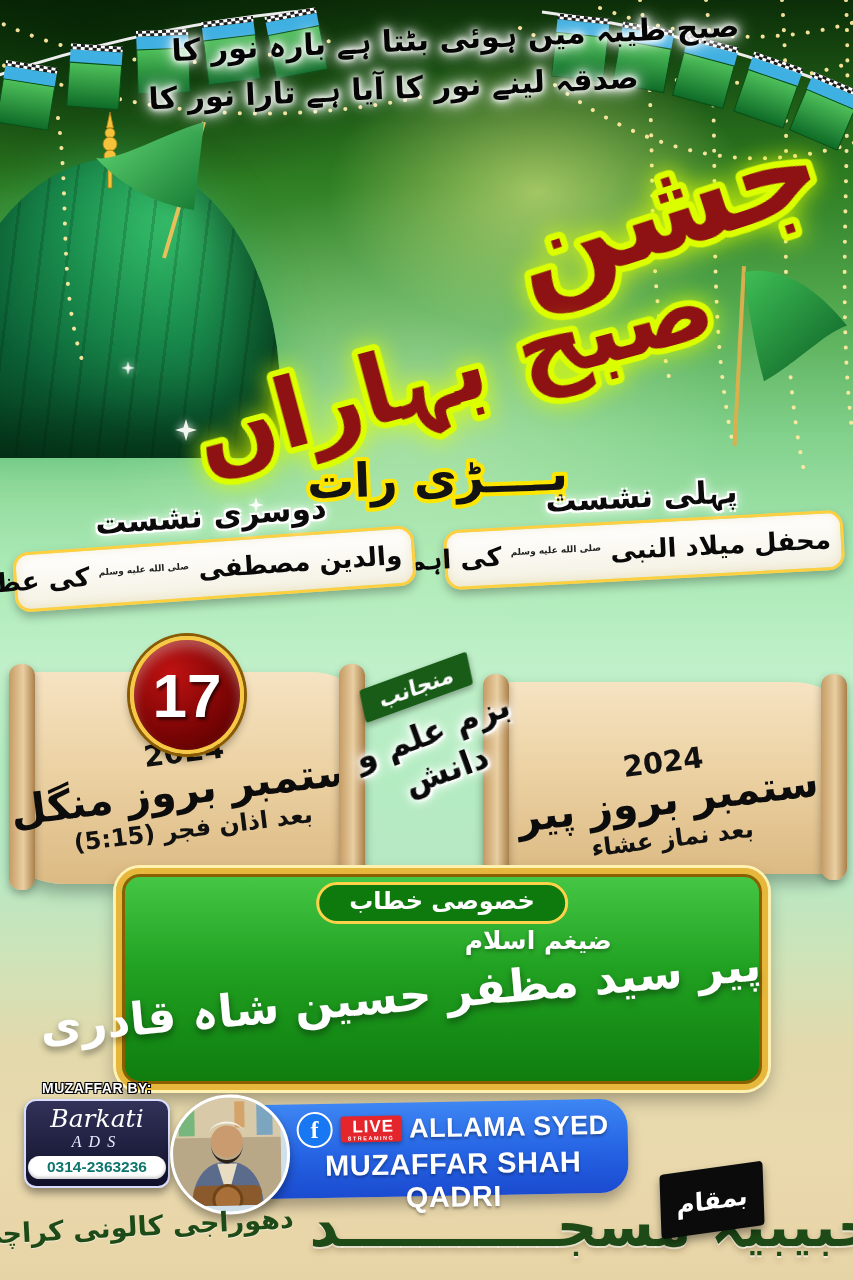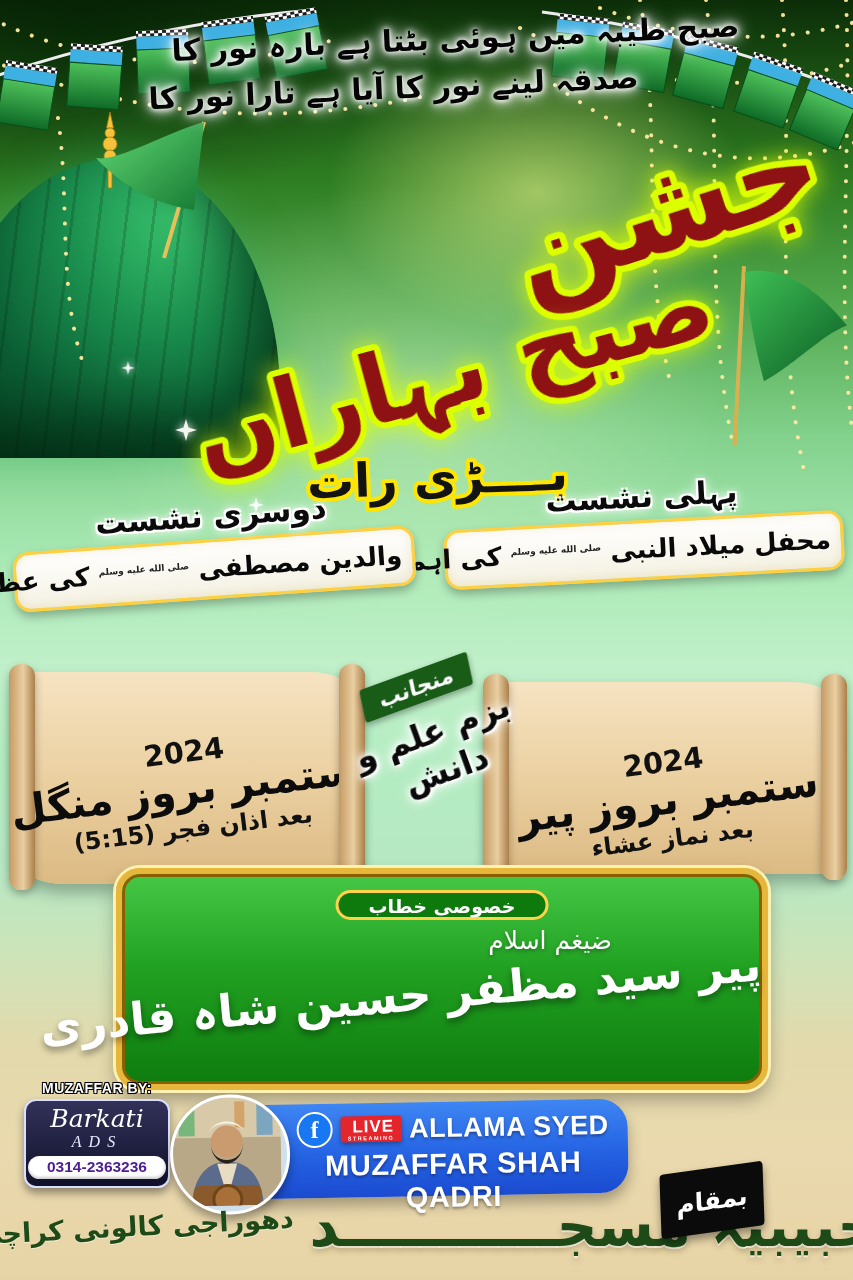--- a/index.html
+++ b/index.html
@@ -70,37 +70,37 @@
     transform:rotate(-20deg);}
   .organizer-ribbon{display:inline-block;background:#185c18;color:#fff;font-size:22px;font-weight:bold;
     padding:4px 18px;transform:skewX(-8deg);border-radius:3px;box-shadow:0 3px 6px rgba(0,0,0,.35);}
   .organizer-name{margin-top:10px;font-size:33px;font-weight:bold;color:#0a0a0a;line-height:1.25;
     text-shadow:0 0 6px #fff,0 0 10px #fff,0 0 16px #fff,2px 2px 2px #fff;}
   
   .banner{left:116px;top:868px;width:640px;height:210px;z-index:6;border-radius:24px;
     background:linear-gradient(180deg,#46c746 0%,#21a121 45%,#0e7c0e 100%);
     border:6px solid #e7b73c;
     box-shadow:inset 0 0 0 3px #8a5f00,0 0 0 3px #fff2b0,0 9px 18px rgba(0,0,0,.32);}
-  .speech-pill{position:absolute;left:50%;top:16px;transform:translateX(-50%);
+  .speech-pill{position:absolute;left:50%;top:8px;transform:translateX(-50%);
     background:#0e7a0e;border:3px solid #ffd24a;border-radius:999px;color:#fff;
-    font-size:19px;font-weight:bold;padding:2px 30px 0;white-space:nowrap;direction:rtl;letter-spacing:2px;}
-  .speech-prefix{position:absolute;right:150px;top:52px;color:#fff;font-size:25px;font-weight:normal;
+    font-size:24px;font-weight:bold;padding:2px 30px 6px;white-space:nowrap;direction:rtl;letter-spacing:2px;}
+  .speech-prefix{position:absolute;right:150px;top:52px;color:#fff;font-size:25px;font-weight:bold;
     direction:rtl;text-shadow:0 2px 4px rgba(0,0,0,.35);}
   .speaker-name{position:absolute;left:0;right:0;top:92px;text-align:center;direction:rtl;
     color:#fff;font-size:45px;font-weight:bold;transform:rotate(-5deg);white-space:nowrap;
     text-shadow:0 4px 7px rgba(0,0,0,.4);}
   
   .designer{left:24px;top:1080px;width:146px;z-index:8;text-align:center;}
   .designer-heading{font-family:"Liberation Sans",sans-serif;font-size:14px;font-weight:bold;color:#fff;
     letter-spacing:.5px;text-shadow:-1px -1px 0 #000,1px -1px 0 #000,-1px 1px 0 #000,1px 1px 0 #000;}
   .designer-card{margin-top:3px;background:linear-gradient(180deg,#32325a,#10102a);
     border:2px solid #d9ddff;border-radius:12px;padding:5px 2px 7px;box-shadow:0 5px 9px rgba(0,0,0,.4);}
   .designer-name{font-family:"DejaVu Serif",serif;font-style:italic;font-size:25px;color:#fff;line-height:1.05;}
   .designer-sub{font-family:Liberation Serif, serif;font-style:italic;font-size:16px;color:#e8e8ff;letter-spacing:7px;margin-top:1px;}
-  .designer-phone{margin-top:5px;background:#fff;border-radius:999px;color:#4c1d95;
+  .designer-phone{margin-top:5px;background:#fff;border-radius:999px;color:#0f766e;
     font-family:"Liberation Sans",sans-serif;font-size:15.5px;font-weight:bold;padding:2px 0 3px;
     box-shadow:inset 0 -2px 3px rgba(0,0,0,.2);}
   
   .livebar{left:236px;top:1102px;width:392px;height:94px;z-index:8;border-radius:28px;
     background:linear-gradient(180deg,#3e86f3 0%,#2563e3 55%,#1b4bd0 100%);
     box-shadow:0 8px 14px rgba(0,0,0,.3);transform:rotate(-1deg);}
   .speaker-photo{position:absolute;left:-66px;top:-11px;width:114px;height:114px;border-radius:50%;
     border:3px solid #fff;overflow:hidden;background:#cfe0ea;box-shadow:0 6px 10px rgba(0,0,0,.35);}
   .livebar-content{position:absolute;left:52px;right:10px;top:8px;text-align:center;color:#fff;
     font-family:"Liberation Sans",sans-serif;font-weight:bold;}
@@ -257,20 +257,23 @@
       <div class="date-time">بعد نماز عشاء</div>
     </div>
   </div>
 
   <div class="abs organizer">
     <div class="organizer-ribbon">منجانب</div>
     <div class="organizer-name">بزم علم و دانش</div>
   </div>
 
   <div class="abs scroll scroll-left">
+    <div class="date-badge">
+      <span class="date-day">17</span>
+    </div>
     <div class="scroll-inner">
       <div class="date-year">2024</div>
       <div class="date-month">ستمبر بروز منگل</div>
       <div class="date-time">بعد اذان فجر (5:15)</div>
     </div>
   </div>
 
   <div class="abs banner">
     <div class="speech-pill">خصوصی خطاب</div>
     <div class="speech-prefix">ضیغم اسلام</div>

